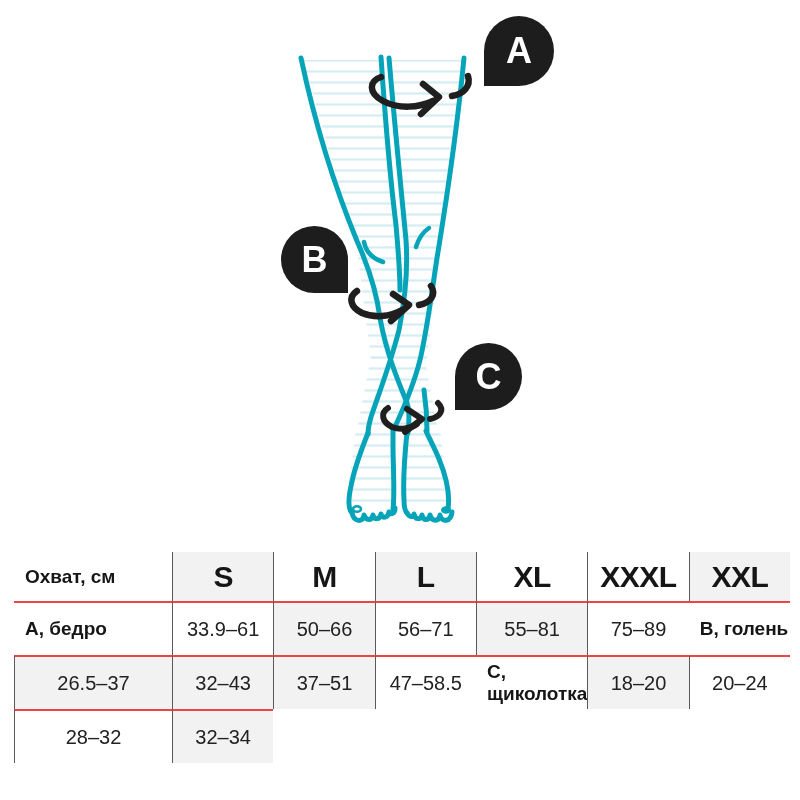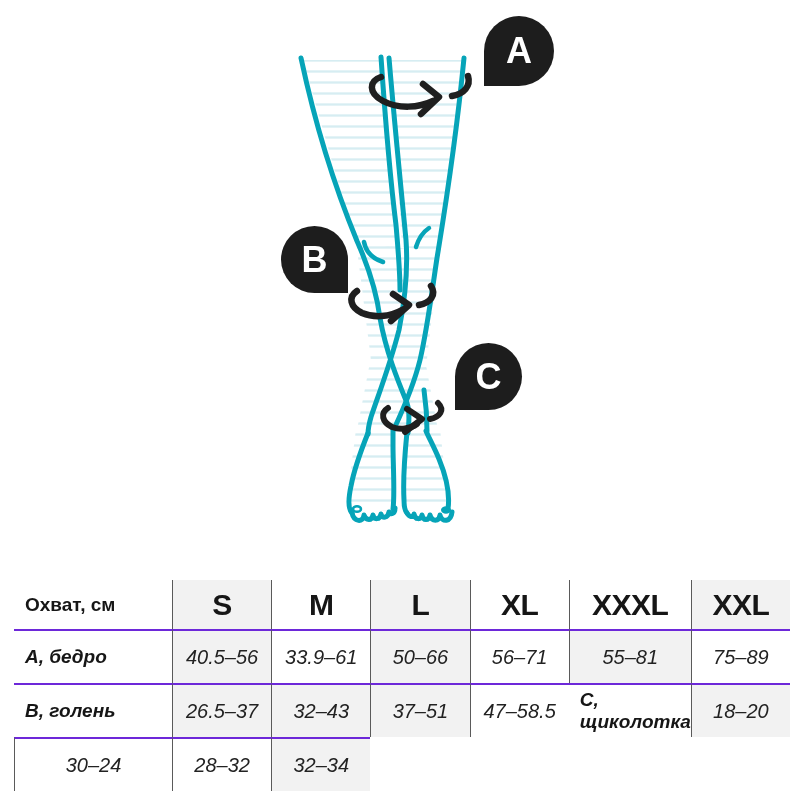--- a/index.html
+++ b/index.html
@@ -12,28 +12,28 @@
   .badge{position:absolute;background:#1d1d1d;display:flex;align-items:center;justify-content:center;}
   .badge span{color:#ffffff;font-weight:700;font-size:36px;line-height:1;}
   .badge-a{left:484px;top:16px;width:70px;height:70px;border-radius:50% 50% 50% 0;}
   .badge-b{left:281px;top:226px;width:67px;height:67px;border-radius:50% 50% 0 50%;}
   .badge-c{left:455px;top:343px;width:67px;height:67px;border-radius:50% 50% 50% 0;}
 
   
   .size-table{position:absolute;left:14px;top:552px;width:776px;display:grid;
               grid-template-columns:158px repeat(6,1fr);}
   .cell{display:flex;align-items:center;justify-content:center;box-sizing:border-box;}
-  .cell.h{height:49px;margin-top:28px;}
+  .cell.h{height:49px;}
   .cell.b{height:54px;}
   .cell.lab{justify-content:flex-start;padding-left:11px;font-weight:700;font-size:19px;}
   .cell.sz{font-weight:700;font-size:30px;letter-spacing:-0.5px;}
   .cell.val{font-size:20px;color:#222222;}
   .cell.vl{border-left:1px solid #5a5a5a;}
   .cell.shade{background:#f2f2f2;}
-  .cell.sep{border-top:2px solid #6d28d9;font-style:italic;}
+  .cell.sep{border-top:2px solid #ef4444;}
 </style>
 </head>
 <body>
 
 <div class="stage">
 
   <div class="figure">
     <svg width="800" height="545" viewBox="0 0 800 545">
       <defs>
         <pattern id="hatch" width="10" height="11" patternUnits="userSpaceOnUse">
@@ -116,33 +116,32 @@
 
     <div class="cell h lab">Охват, см</div>
     <div class="cell h sz vl shade">S</div>
     <div class="cell h sz vl">M</div>
     <div class="cell h sz vl shade">L</div>
     <div class="cell h sz vl">XL</div>
     <div class="cell h sz vl">XXXL</div>
     <div class="cell h sz vl shade">XXL</div>
 
     <div class="cell b lab sep">А, бедро</div>
-    <div class="cell b val vl shade sep">40.5–56</div>
     <div class="cell b val vl sep">33.9–61</div>
     <div class="cell b val vl shade sep">50–66</div>
     <div class="cell b val vl sep">56–71</div>
     <div class="cell b val vl shade sep">55–81</div>
     <div class="cell b val vl sep">75–89</div>
 
     <div class="cell b lab sep">В, голень</div>
     <div class="cell b val vl shade sep">26.5–37</div>
     <div class="cell b val vl shade sep">32–43</div>
     <div class="cell b val vl shade sep">37–51</div>
     <div class="cell b val vl sep">47–58.5</div>
 
     <div class="cell b lab sep">С, щиколотка</div>
     <div class="cell b val vl shade sep">18–20</div>
-    <div class="cell b val vl sep">30–24</div>
+    <div class="cell b val vl sep">20–24</div>
     <div class="cell b val vl sep">28–32</div>
     <div class="cell b val vl shade sep">32–34</div>
   </div>
 
 </div>
 
 </body></html>

